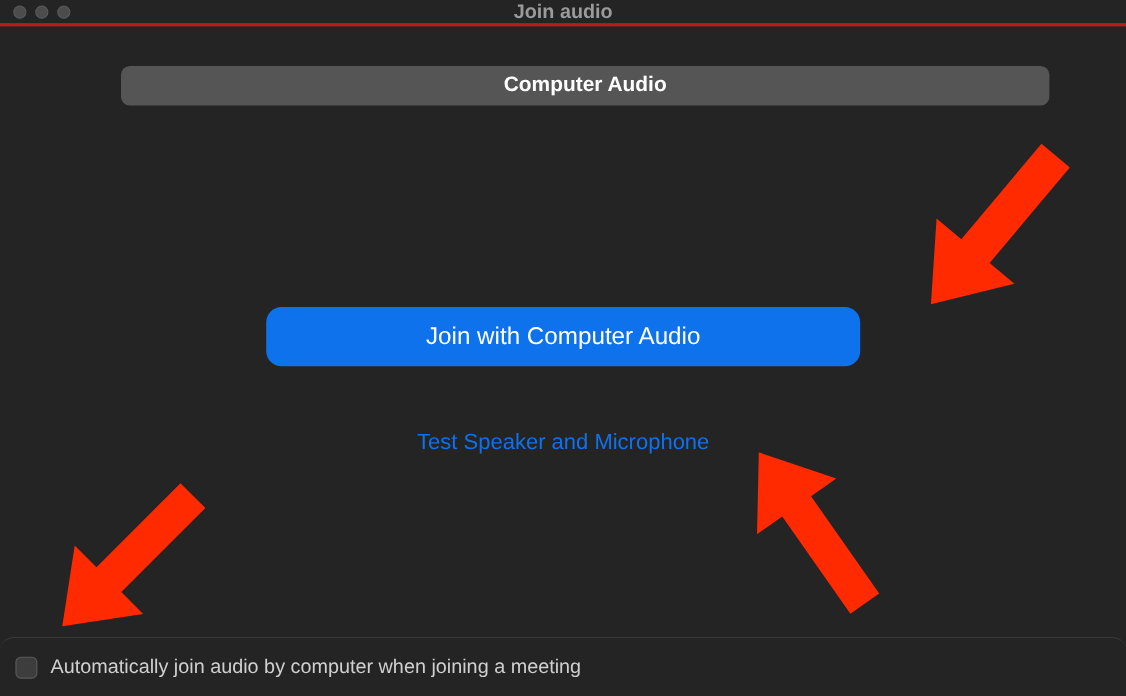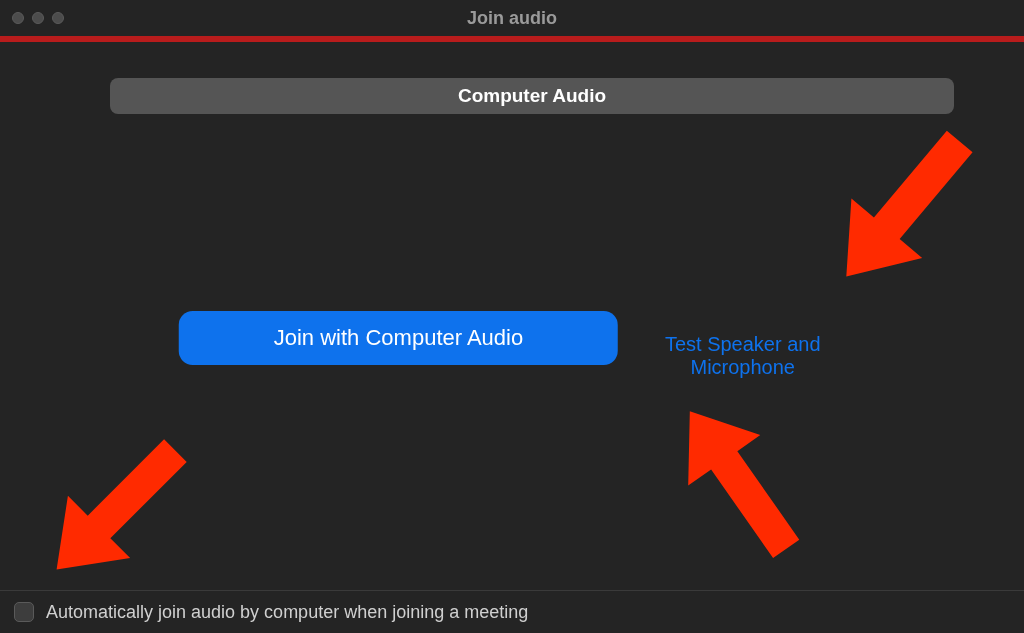--- a/index.html
+++ b/index.html
@@ -9,26 +9,26 @@
     }
     body {
       width: 1024px;
       height: 633px;
       background: #242424;
       font-family: -apple-system, BlinkMacSystemFont, "Segoe UI", Helvetica, Arial, sans-serif;
       overflow: hidden;
       position: relative;
     }
     .titlebar {
-      height: 42px;
+      height: 24px;
       background: #242424;
       display: flex;
       align-items: center;
       position: relative;
-      border-bottom: 6px solid #b91c1c;
+      border-bottom: 3px solid #b91c1c;
     }
     .traffic-lights {
       display: flex;
       gap: 8px;
       padding-left: 12px;
     }
     .traffic-light {
       width: 12px;
       height: 12px;
       border-radius: 50%;
@@ -60,21 +60,21 @@
       color: #ffffff;
       font-size: 19px;
       font-weight: 600;
     }
     .center-area {
       position: absolute;
       left: 50%;
       top: 255px;
       transform: translateX(-50%);
       display: flex;
-      flex-direction: row;
+      flex-direction: column;
       align-items: center;
       gap: 22px;
     }
     .primary-button {
       background: #0e72ed;
       color: #ffffff;
       border: none;
       border-radius: 14px;
       padding: 14px 50px;
       font-size: 22px;
@@ -89,26 +89,27 @@
       border: none;
       font-size: 20px;
       cursor: pointer;
       margin-top: 36px;
     }
     .footer {
       position: absolute;
       bottom: 0;
       left: 0;
       right: 0;
-      height: 43px;
+      height: 54px;
       border-top: 1px solid #3a3a3a;
       display: flex;
       align-items: center;
       padding: 0 14px;
       gap: 12px;
+      border-radius: 13px;
     }
     .checkbox {
       width: 20px;
       height: 20px;
       border-radius: 5px;
       background: #3d3d3d;
       border: 1px solid #5a5a5a;
       cursor: pointer;
     }
     .checkbox-label {

